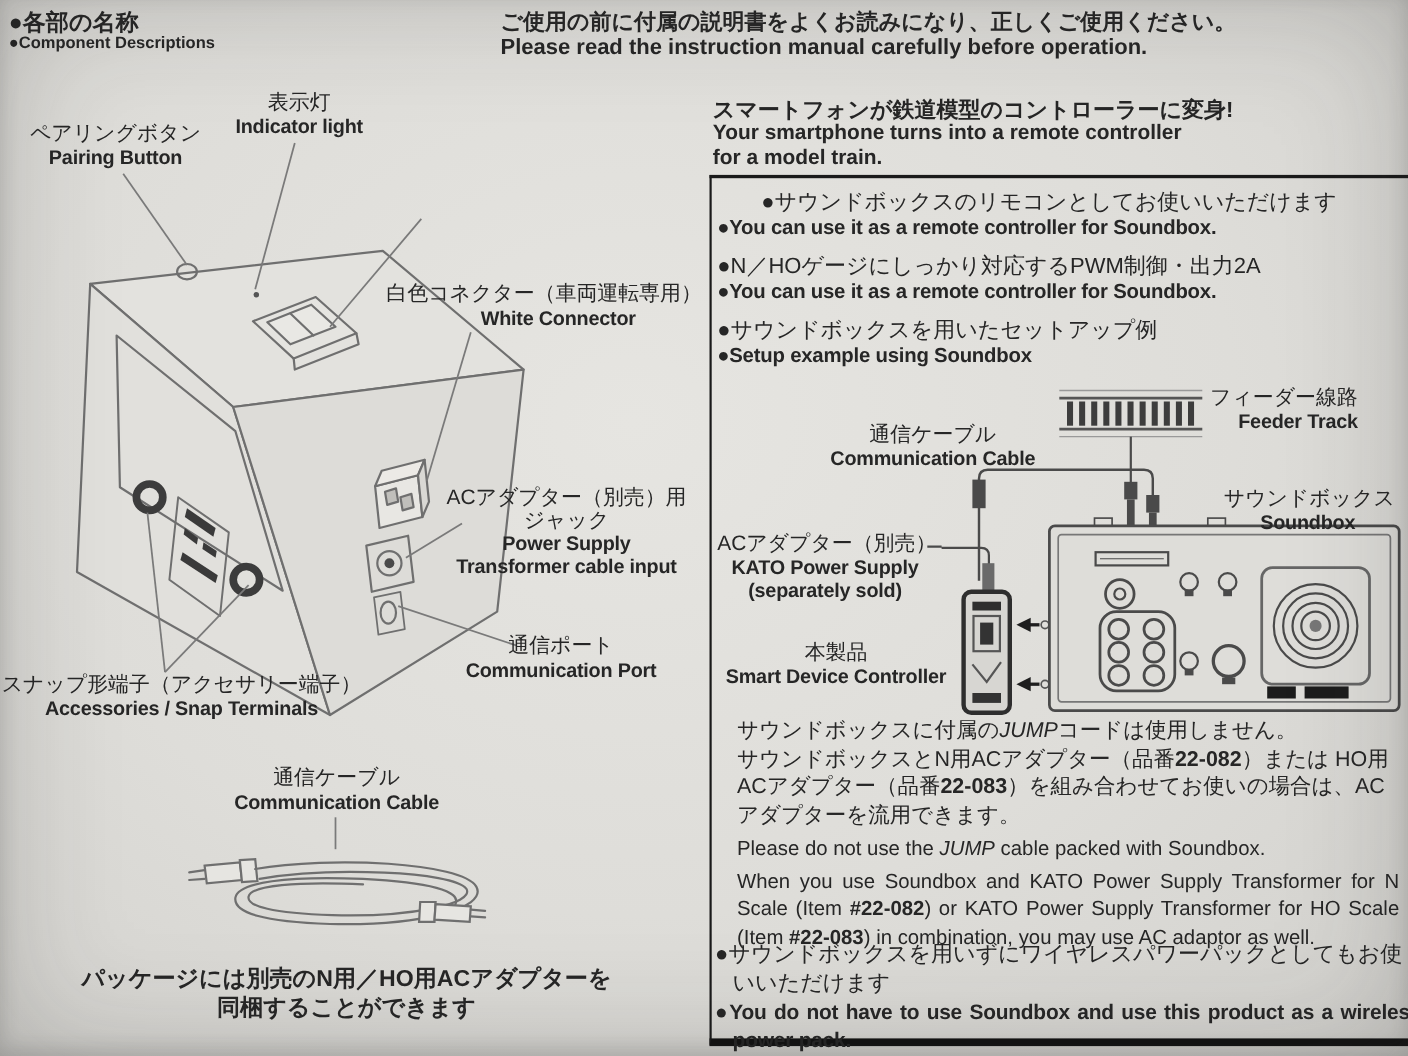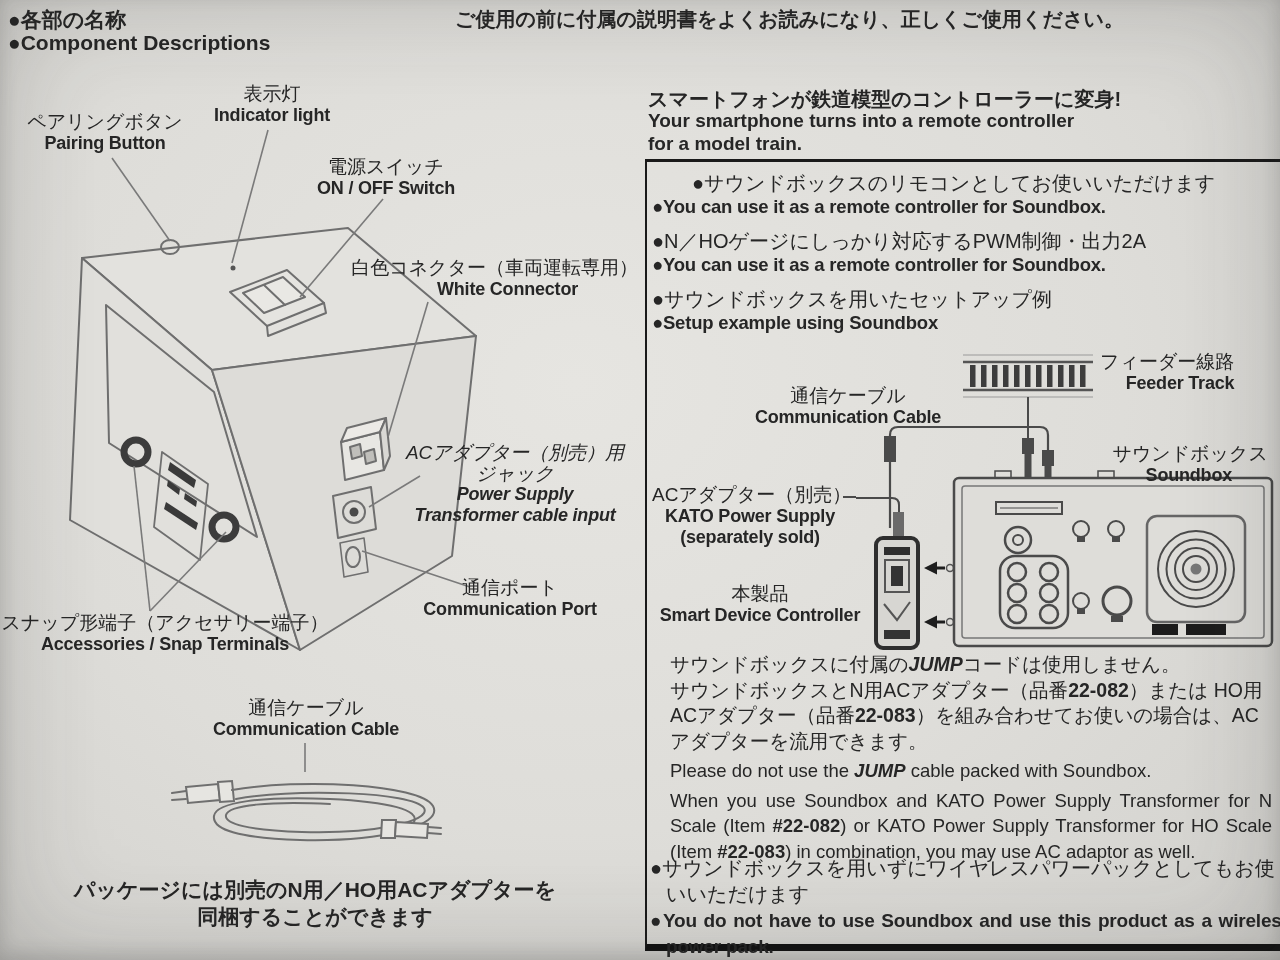--- a/index.html
+++ b/index.html
@@ -29,34 +29,35 @@
     border-top:3px solid #1a1a1a;border-left:2px solid #1a1a1a;border-bottom:7px solid #111;
     box-sizing:border-box;
   }
   .bullet{position:absolute;z-index:3;white-space:nowrap;}
   .bullet.ja{font-size:20px;}
   .bullet.en{font-weight:bold;font-size:18.5px;letter-spacing:-0.2px;}
   .notes{position:absolute;left:670px;top:652px;width:602px;z-index:3;}
   .notes p{margin:0;font-size:19.5px;line-height:25.5px;}
   .notes p.en{font-size:18.5px;margin-top:4px;text-align:justify;}
   .notes .b{font-weight:bold;}
-  .notes .bi{font-weight:bold;font-style:italic;}
+  .notes .bi{font-weight:normal;font-style:italic;}
   .hang{text-indent:-16px;padding-left:16px;}
   .bot{position:absolute;left:650px;width:626px;z-index:3;margin:0;}
   .bot.jap{top:856px;font-size:20px;line-height:25.5px;}
   .bot.enp{top:908px;font-size:19px;font-weight:bold;line-height:25.5px;text-align:justify;letter-spacing:-0.2px;}
 </style>
 </head>
 <body>
 
 <div class="page">
 
   <div class="hdr" style="left:8px;top:6px;font-size:21px;">●各部の名称</div>
-  <div class="hdr" style="left:8px;top:31px;font-size:21px;">●Component Descriptions</div>
+  <div class="hdr" style="left:8px;top:31px;font-size:15px;">●Component Descriptions</div>
   <div class="hdr" style="left:455px;top:6px;font-size:20px;">ご使用の前に付属の説明書をよくお読みになり、正しくご使用ください。</div>
+  <div class="hdr" style="left:455px;top:32px;font-size:20px;">Please read the instruction manual carefully before operation.</div>
 
   <div class="info-box"></div>
 
   <svg class="art" width="1280" height="960" viewBox="0 0 1280 960">
 
     <g stroke="#6f6f6f" stroke-width="2" fill="none" stroke-linejoin="round" stroke-linecap="round">
       <path d="M82,258 L348,228 L476,336 L212,370 Z" fill="#e3e2de"></path>
       <path d="M82,258 L212,370 L300,650 L70,520 Z" fill="#e1e0dc"></path>
       <path d="M212,370 L476,336 L452,556 L300,650 Z" fill="#dddcd8"></path>
 
@@ -218,29 +219,25 @@
   </svg>
 
   <div class="lbl center" style="left:172px;top:83px;width:200px;">
     <div class="ja">表示灯</div>
     <div class="enb">Indicator light</div>
   </div>
   <div class="lbl center" style="left:5px;top:111px;width:200px;">
     <div class="ja">ペアリングボタン</div>
     <div class="enb">Pairing Button</div>
   </div>
-  <div class="lbl center" style="left:286px;top:156px;width:200px;">
-    <div class="ja">電源スイッチ</div>
-    <div class="enb">ON / OFF Switch</div>
-  </div>
   <div class="lbl right" style="left:340px;top:257px;width:298px;">
     <div class="ja">白色コネクター（車両運転専用）</div>
     <div class="enb" style="padding-right:60px;">White Connector</div>
   </div>
-  <div class="lbl center" style="left:392px;top:442px;width:246px;line-height:21px;font-style:italic;">
+  <div class="lbl center" style="left:392px;top:442px;width:246px;line-height:21px;">
     <div class="ja">ACアダプター（別売）用</div>
     <div class="ja">ジャック</div>
     <div class="enb">Power Supply</div>
     <div class="enb">Transformer cable input</div>
   </div>
   <div class="lbl center" style="left:412px;top:577px;width:196px;">
     <div class="ja">通信ポート</div>
     <div class="enb">Communication Port</div>
   </div>
   <div class="lbl center" style="left:0px;top:612px;width:330px;">

